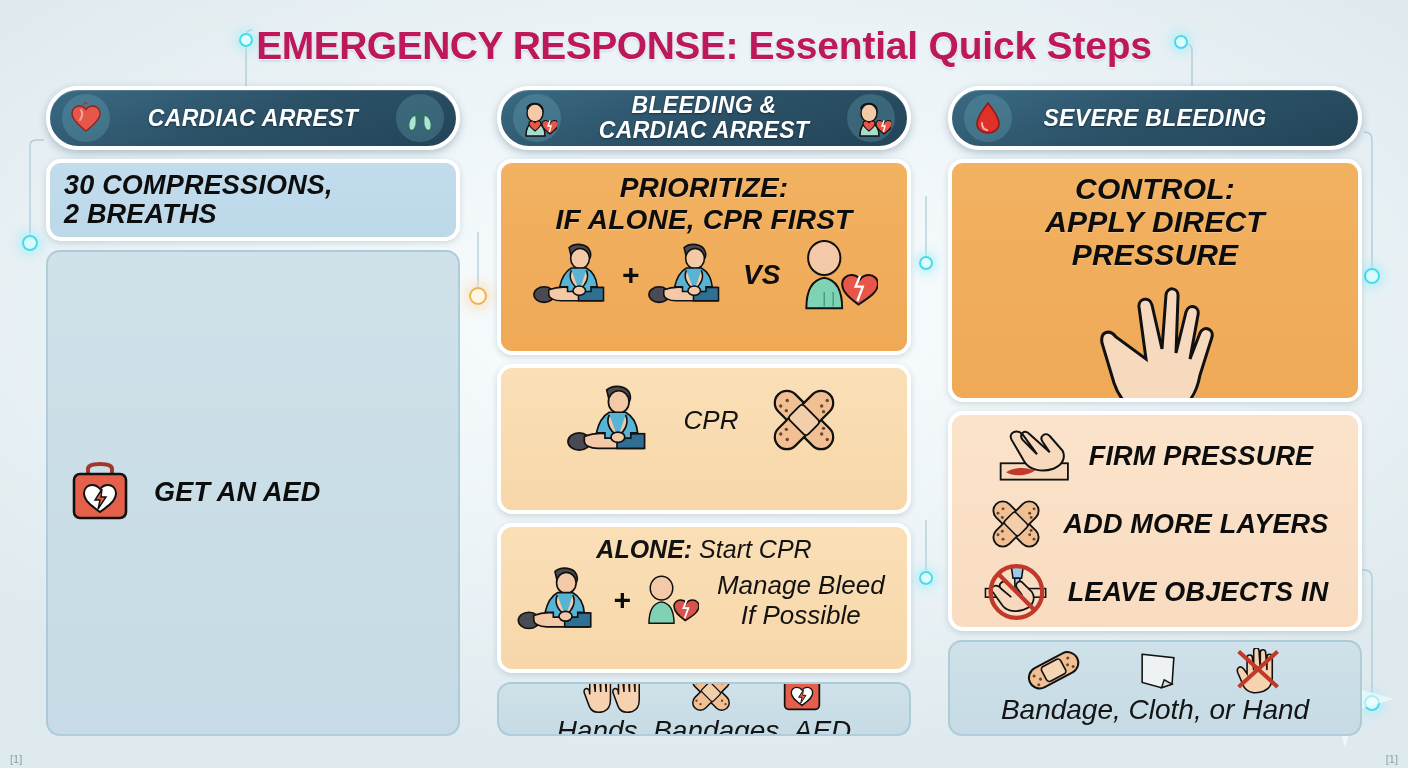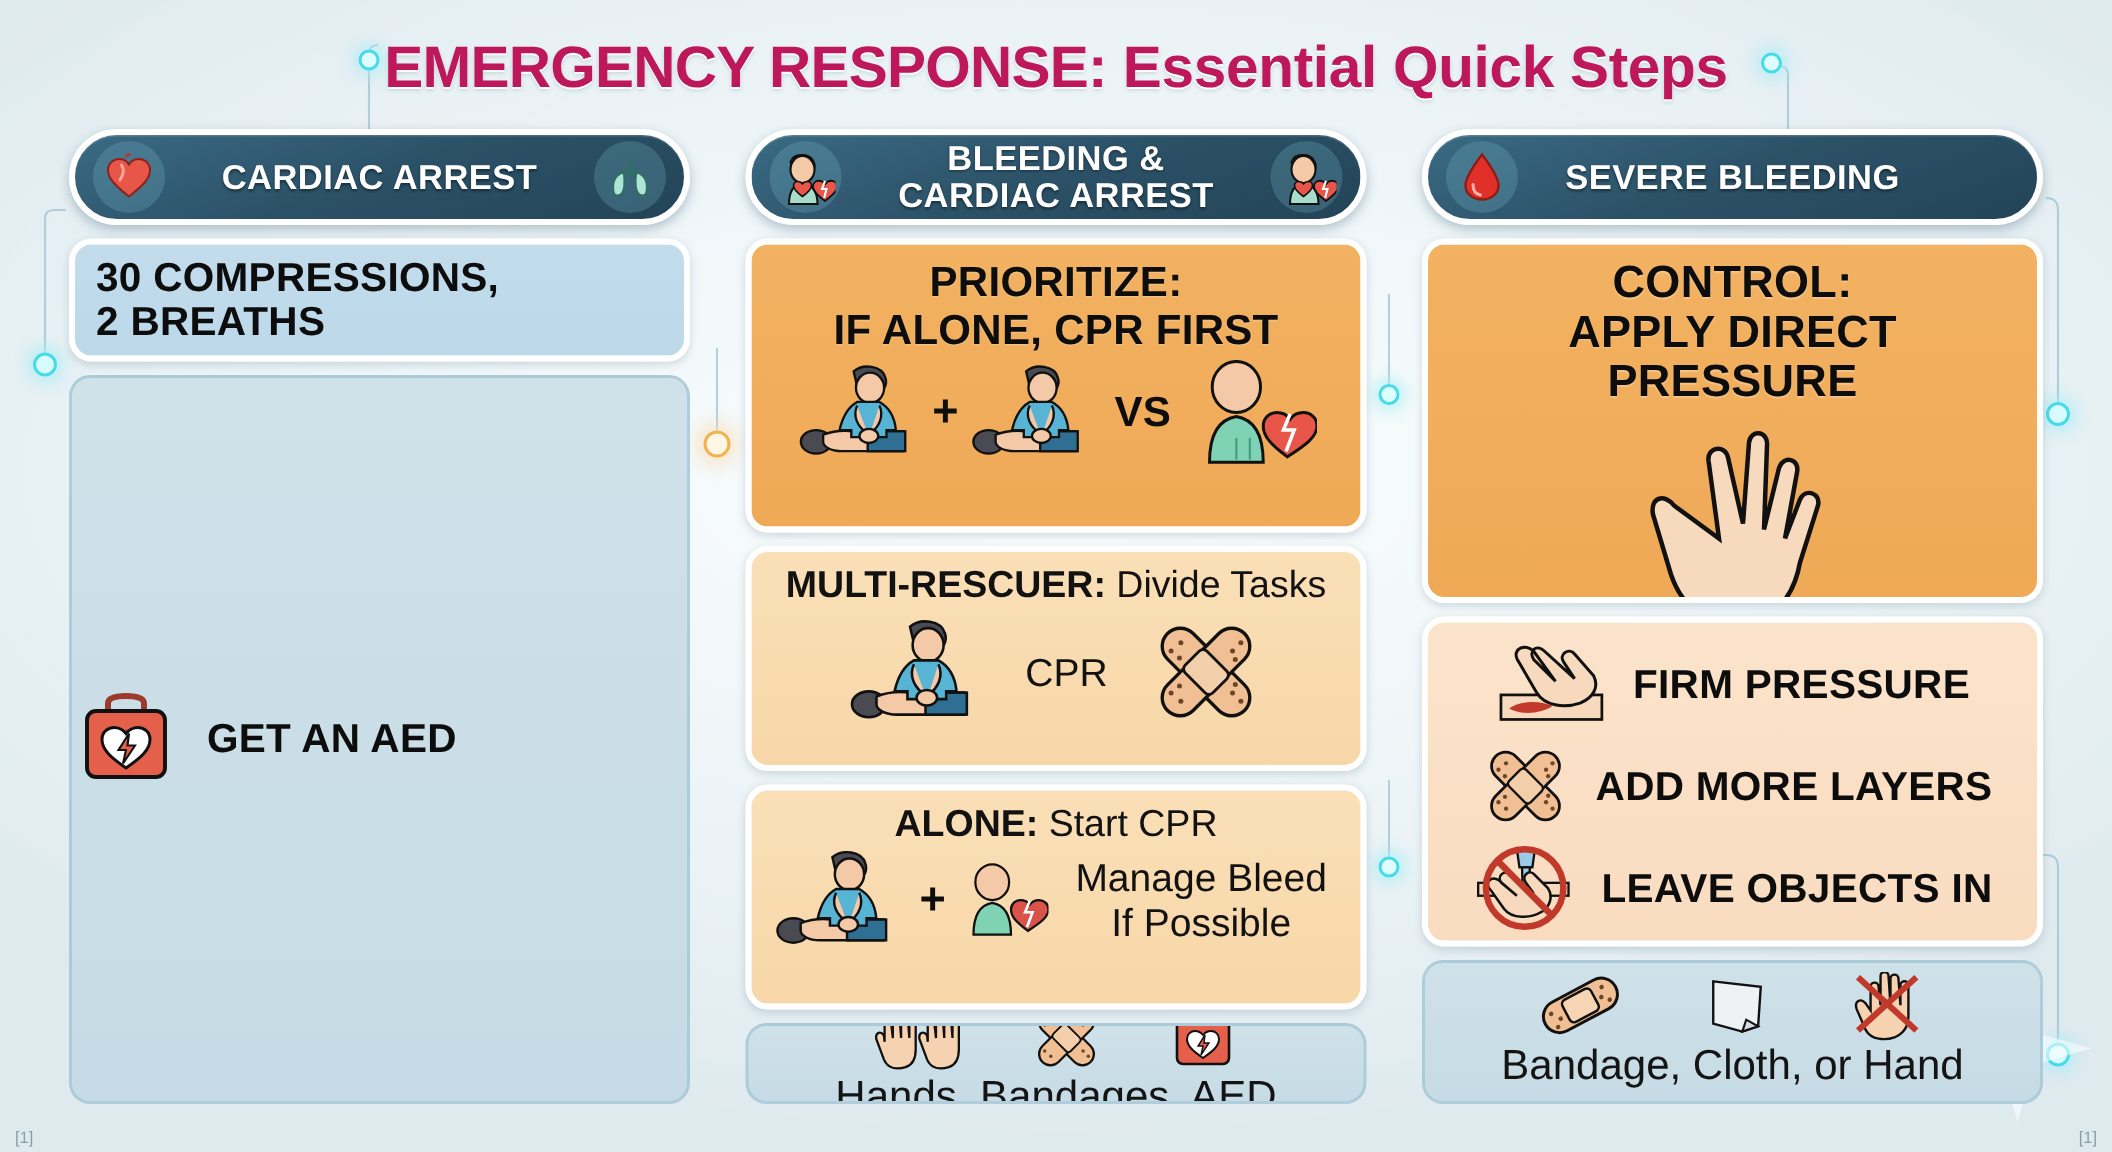--- a/index.html
+++ b/index.html
@@ -65,20 +65,21 @@
     justify-content: space-between;
     padding: 0 46px;
     z-index: 2;
   }
 
   .column {
     width: 414px;
     display: flex;
     flex-direction: column;
     gap: 9px;
+    font-style: italic;
   }
   .column.mid { width: 414px; }
 
   
   .col-header {
     position: relative;
     height: 64px;
     border-radius: 34px;
     background: linear-gradient(160deg, #3a6a84 0%, #2c5268 48%, #234457 100%);
     border: 4px solid #ffffff;
@@ -366,21 +367,21 @@
       </span>
     </div>
 
 
 
     <div class="panel panel-lightblue">
       <span class="row-label">30 COMPRESSIONS,
 2 BREATHS</span>
     </div>
 
-    <div class="panel panel-footer" style="flex-direction:row;justify-content:flex-start;gap:18px;padding-left:0;flex:1;">
+    <div class="panel panel-footer" style="flex-direction:row;justify-content:flex-start;gap:18px;padding-left:16px;flex:1;">
       <span>
         <svg width="72" height="68" viewBox="0 0 72 68">
           <path d="M24 16 L24 11 C24 7 30 6 36 6 C42 6 48 7 48 11 L48 16" fill="none" stroke="#9c3a2c" stroke-width="4"></path>
           <rect x="10" y="16" width="52" height="44" rx="6" fill="#e4604b" stroke="#111" stroke-width="2.6"></rect>
           <path d="M36 54 C26 47 20 42 20 35 C20 30 24 27 28 27 C31 27 34 28.5 36 31 C38 28.5 41 27 44 27 C48 27 52 30 52 35 C52 42 46 47 36 54Z" fill="#fff" stroke="#111" stroke-width="2"></path>
           <path d="M38 31 L31 42 L36 42 L34 51 L42 39 L37 39Z" fill="#e4604b" stroke="#111" stroke-width="1.4"></path>
         </svg>
       </span>
       <span class="row-label">GET AN AED</span>
     </div>
@@ -451,23 +452,20 @@
             <path d="M16 76 C16 54 24 44 36 42 C48 44 56 54 56 76Z" fill="#7fd3b4" stroke="#111" stroke-width="2.2"></path>
             <path d="M36 58 L36 74 M46 58 L46 74" stroke="#3e9e7e" stroke-width="1.6"></path>
             <path d="M74 72 C62 63 56 57 56 49 C56 43 61 39 66 39 C70 39 74 41 76 44 C78 41 82 39 86 39 C91 39 96 43 96 49 C96 57 88 63 74 72Z" fill="#e8564a" stroke="#111" stroke-width="2.2"></path>
             <path d="M76 40 L71 52 L79 52 L73 68" stroke="#fff" stroke-width="2.6" fill="none"></path>
           </svg>
         </span>
       </div>
     </div>
 
     <div class="panel panel-cream" style="flex:0 0 150px;">
-      <div class="sub-head">
-        <b>MULTI-RESCUER:</b><span> Divide Tasks</span>
-      </div>
       <div class="icon-row" style="gap:24px;margin-top:4px;">
         <span>
           <svg width="98" height="74" viewBox="0 0 110 86">
             <ellipse cx="18" cy="68" rx="13" ry="10" fill="#4a4a52" stroke="#111" stroke-width="2"></ellipse>
             <path d="M24 62 C34 58 42 58 50 59 L92 59 L92 76 L40 76 C30 76 24 72 24 68Z" fill="#f3c9a7" stroke="#111" stroke-width="2"></path>
             <rect x="62" y="59" width="32" height="17" fill="#2f6f93" stroke="#111" stroke-width="2"></rect>
             <path d="M50 8 C58 1 74 3 77 13 C79 19 76 25 70 26 L54 25Z" fill="#4a4a52" stroke="#111" stroke-width="2"></path>
             <ellipse cx="64" cy="22" rx="12" ry="13" fill="#f3c9a7" stroke="#111" stroke-width="2"></ellipse>
             <path d="M53 34 C44 39 40 49 38 58 L48 58 L48 64 L78 64 L78 58 L86 58 C85 47 81 39 72 34Z" fill="#57b4d4" stroke="#111" stroke-width="2"></path>
             <path d="M53 37 C49 46 53 55 62 61" stroke="#111" stroke-width="2" fill="#f3c9a7"></path>

